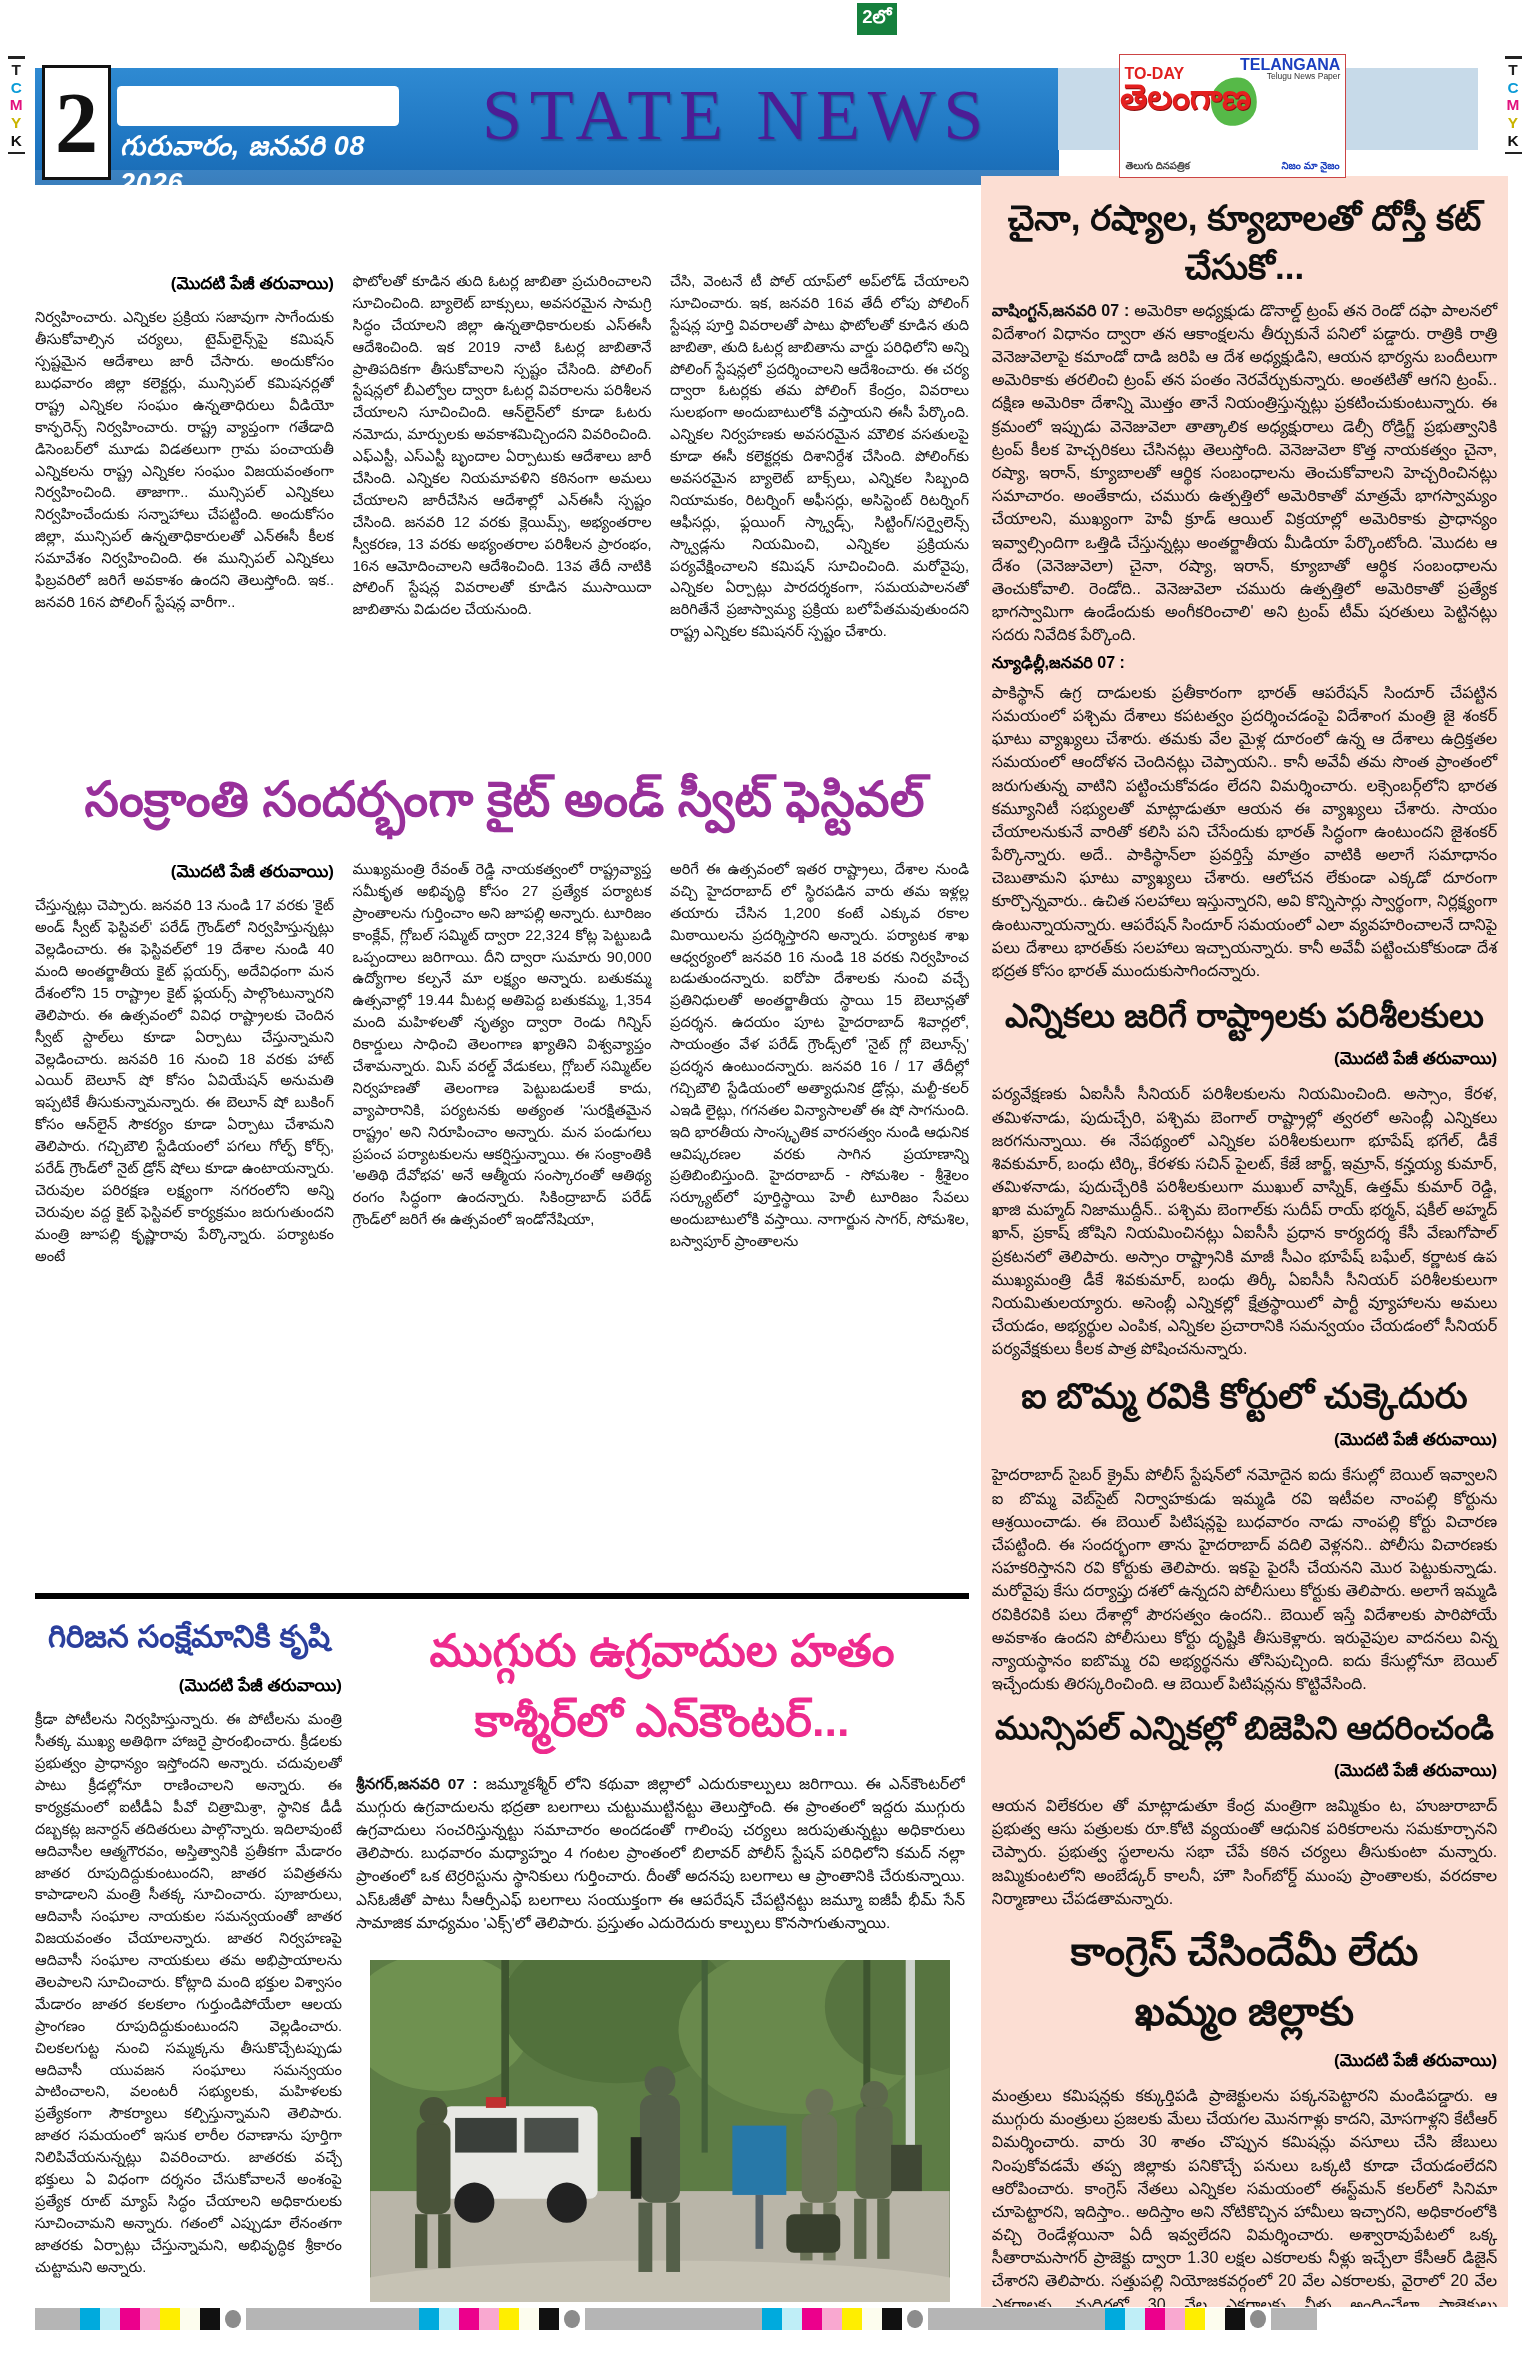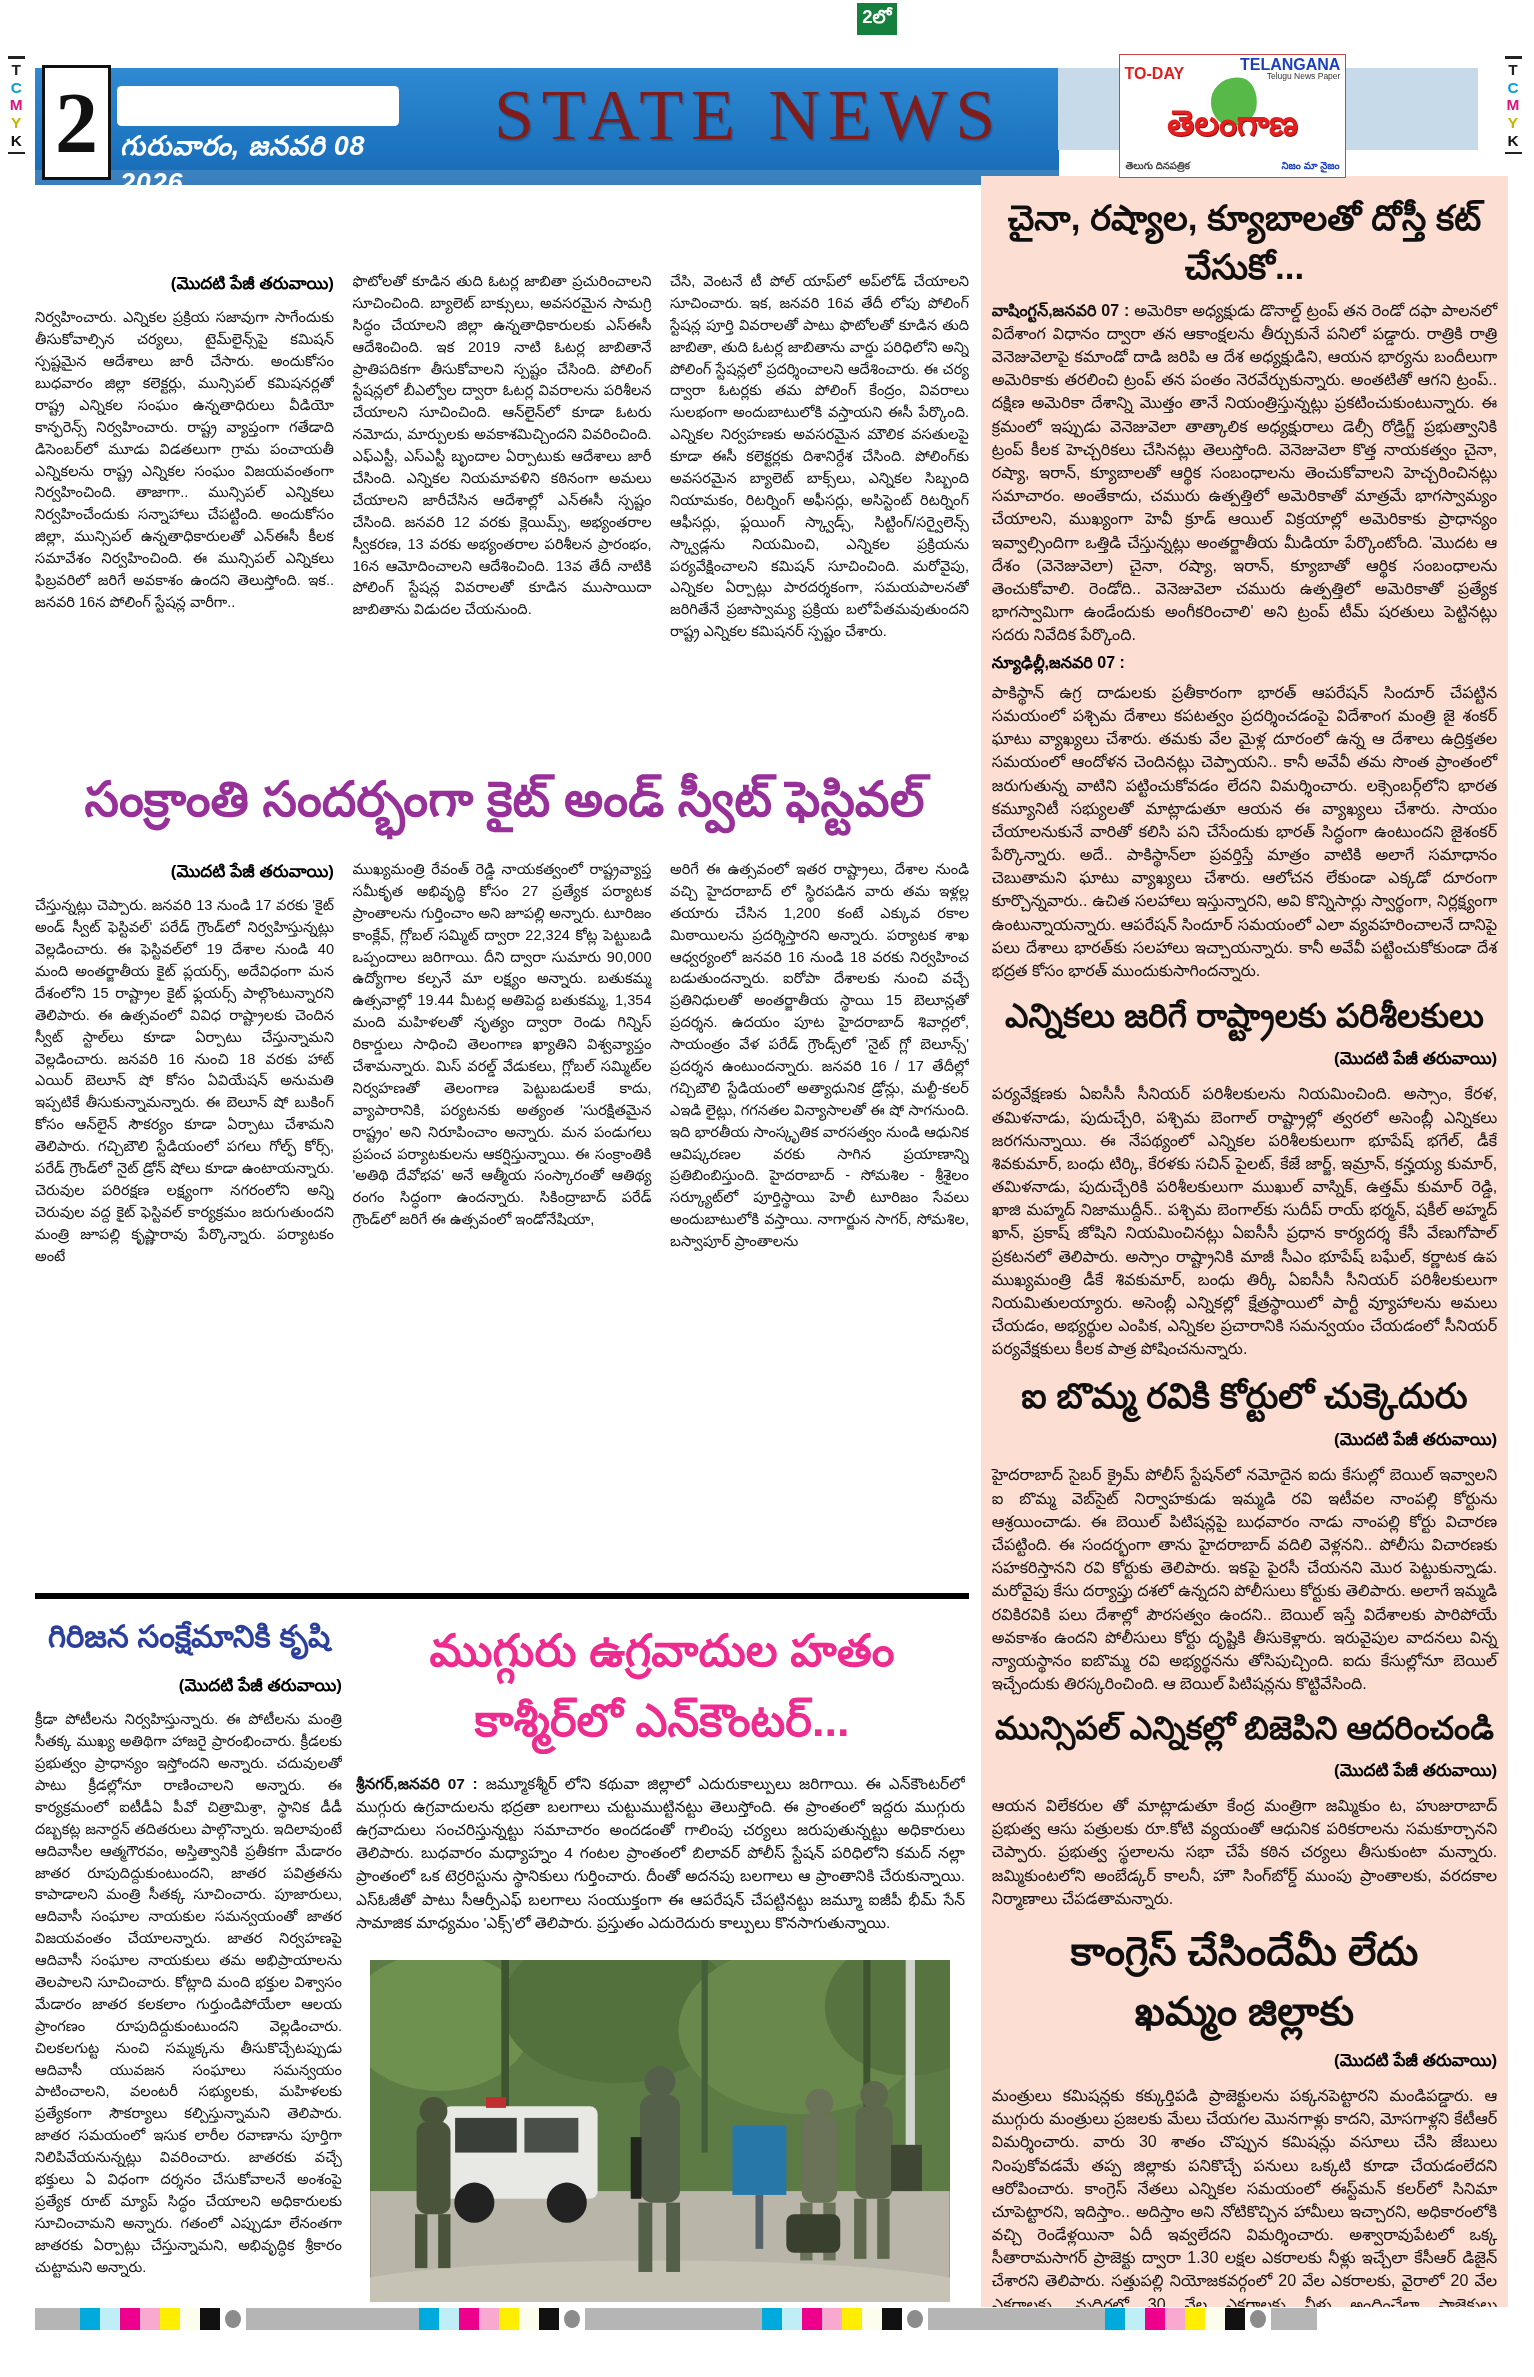--- a/index.html
+++ b/index.html
@@ -19,34 +19,34 @@
   
   .blue-band{position:absolute;left:35px;top:68px;width:1024px;height:117px;
              background:linear-gradient(180deg,#2f8ad2 0%,#1d74c0 70%,#1a6ab2 100%);}
   .blue-band::after{content:"";position:absolute;left:0;bottom:0;width:100%;height:15.4px;background:rgba(255,255,255,.14);}
   .pagenum-box{position:absolute;left:42px;top:65px;width:63px;height:109px;background:#fff;border:3.1px solid #111;
                display:flex;align-items:center;justify-content:center;z-index:3;}
   .pagenum-box span{font-family:"Liberation Serif", serif;font-size:86px;font-weight:700;color:#111;line-height:1;}
   .date-pill{position:absolute;left:117px;top:86px;width:282px;height:40px;background:#ffffff;border-radius:4.6px;z-index:2;}
   .date-text{position:absolute;left:120px;top:131px;width:308px;color:#ffffff;font-size:27px;font-weight:700;
              font-style:italic;z-index:2;letter-spacing:0.8px;}
-  .state-news{position:absolute;left:440px;top:74px;width:617px;text-align:center;z-index:2;
-              font-family:"Liberation Serif", serif;font-size:72px;color:#7f1d1d;letter-spacing:7.7px;
+  .state-news{position:absolute;left:428px;top:74px;width:617px;text-align:center;z-index:2;
+              font-family:"Liberation Serif", serif;font-size:72px;color:#4c1d95;letter-spacing:7.7px;
               text-shadow:1.5px 2.3px 1.5px rgba(10,40,80,.35);}
   .light-band{position:absolute;left:1058px;top:68px;width:420px;height:82px;background:#c7dae9;}
 
   .logo-box{position:absolute;left:1119px;top:54px;width:225px;height:122px;background:#fff;border:1.5px solid #cc4444;
             z-index:4;overflow:hidden;}
   .logo-row{display:flex;justify-content:space-between;padding:2.3px 4.6px 0 4.6px;}
   .logo-today{color:#e02020;font-weight:700;font-size:16px;margin-top:8px;}
   .logo-tg{color:#1b3fbf;font-weight:700;font-size:16px;text-align:right;line-height:.95;}
   .logo-tag{color:#333;font-weight:400;font-size:8.5px;text-align:right;display:block;}
   .logo-map{position:absolute;left:91px;top:21.6px;width:46px;height:49px;background:#56b948;
             border-radius:58% 42% 55% 45%/50% 55% 45% 50%;transform:rotate(8deg);}
-  .logo-script{position:absolute;left:0;top:48px;width:100%;text-align:center;color:#e41f1f;font-size:35px;font-weight:700;
+  .logo-script{position:absolute;left:0;top:22px;width:100%;text-align:left;color:#e41f1f;font-size:35px;font-weight:700;
                text-shadow:0.8px 0.8px 0 #8a0d0d;z-index:2;}
   .logo-foot{position:absolute;left:0;bottom:3.1px;width:100%;display:flex;justify-content:space-between;padding:0 5.4px;box-sizing:border-box;}
   .logo-foot .l{color:#444;font-size:10px;font-weight:700;}
   .logo-foot .r{color:#1b3fbf;font-size:10px;font-weight:700;}
 
   
   .headline-1{position:absolute;left:42px;top:188px;width:925px;text-align:center;color:#e41b17;
               font-size:51px;font-weight:700;letter-spacing:0.8px;}
   .headline-2{position:absolute;left:42px;top:771px;width:925px;text-align:center;color:#98309a;
               font-size:49px;font-weight:700;}

